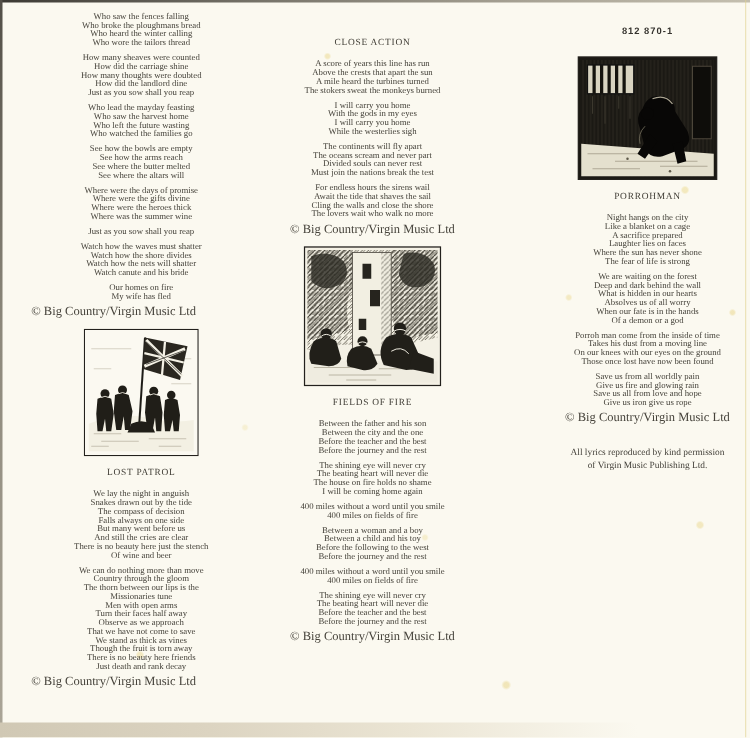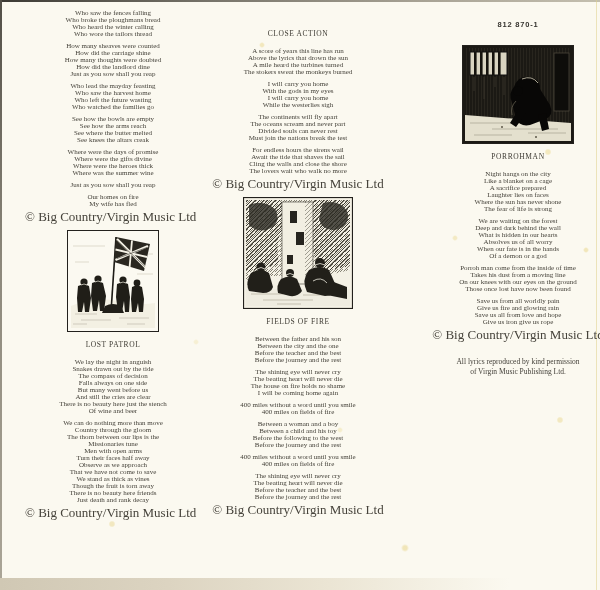--- a/index.html
+++ b/index.html
@@ -29,21 +29,21 @@
     background:linear-gradient(to right,#d0c8b4 0%,#dcd4c1 28%,#ebe5d4 55%,rgba(251,249,240,0) 85%);}
 
   .col{position:absolute;text-align:center;}
   .col-left {left:25px; top:10px; width:176px;}
   .col-mid  {left:211px;top:29px; width:174px;}
   .col-right{left:429px;top:20px; width:178px;}
 
   .song-title{font-size:7.5px;font-weight:normal;letter-spacing:.6px;margin:0 0 10px 0;color:#3e3b33;}
   .stanza{margin:0 0 5px 0;}
   .line{font-size:7px;line-height:7px;white-space:nowrap;}
-  .copyright{font-size:13px;line-height:8px;margin:4px 0 9px 0;color:#46433b;}
+  .copyright{font-size:10px;line-height:8px;margin:4px 0 9px 0;color:#46433b;}
   .copyright.align-left{text-align:left;}
   .illustration-box{margin:2px auto 8px auto;display:block;}
   .catalog{font-family:"Liberation Sans", sans-serif;font-weight:bold;font-size:7.5px;
     letter-spacing:.8px;color:#35332e;margin:0 0 16px 0;}
   .footer-note{margin-top:18px;font-size:7.5px;line-height:9.5px;color:#44413a;}
 </style>
 </head>
 <body>
 
 <div class="edge-top"></div>
@@ -70,30 +70,36 @@
         <div class="stanza">
           <div class="line">Who lead the mayday feasting</div>
           <div class="line">Who saw the harvest home</div>
           <div class="line">Who left the future wasting</div>
           <div class="line">Who watched the families go</div>
         </div>
         <div class="stanza">
           <div class="line">See how the bowls are empty</div>
           <div class="line">See how the arms reach</div>
           <div class="line">See where the butter melted</div>
-          <div class="line">See knees the altars creak</div>
+          <div class="line">See where the altars will</div>
         </div>
         <div class="stanza">
           <div class="line">Where were the days of promise</div>
           <div class="line">Where were the gifts divine</div>
           <div class="line">Where were the heroes thick</div>
           <div class="line">Where was the summer wine</div>
         </div>
         <div class="stanza">
           <div class="line">Just as you sow shall you reap</div>
+        </div>
+        <div class="stanza">
+          <div class="line">Watch how the waves must shatter</div>
+          <div class="line">Watch how the shore divides</div>
+          <div class="line">Watch how the nets will shatter</div>
+          <div class="line">Watch canute and his bride</div>
         </div>
         <div class="stanza">
           <div class="line">Our homes on fire</div>
           <div class="line">My wife has fled</div>
         </div>
       </div>
     <div class="copyright align-left">© Big Country/Virgin Music Ltd</div>
   </section>
 
   <svg class="illustration-box" width="92" height="102" viewBox="0 0 92 102">
@@ -153,21 +159,21 @@
     <div class="copyright align-left">© Big Country/Virgin Music Ltd</div>
   </section>
 </div>
 
 <div class="col col-mid">
   <section>
     <h2 class="song-title">CLOSE ACTION</h2>
     <div>
         <div class="stanza">
           <div class="line">A score of years this line has run</div>
-          <div class="line">Above the lyrics that drown the sun</div>
+          <div class="line">Above the crests that apart the sun</div>
           <div class="line">A mile heard the turbines turned</div>
           <div class="line">The stokers sweat the monkeys burned</div>
         </div>
         <div class="stanza">
           <div class="line">I will carry you home</div>
           <div class="line">With the gods in my eyes</div>
           <div class="line">I will carry you home</div>
           <div class="line">While the westerlies sigh</div>
         </div>
         <div class="stanza">

